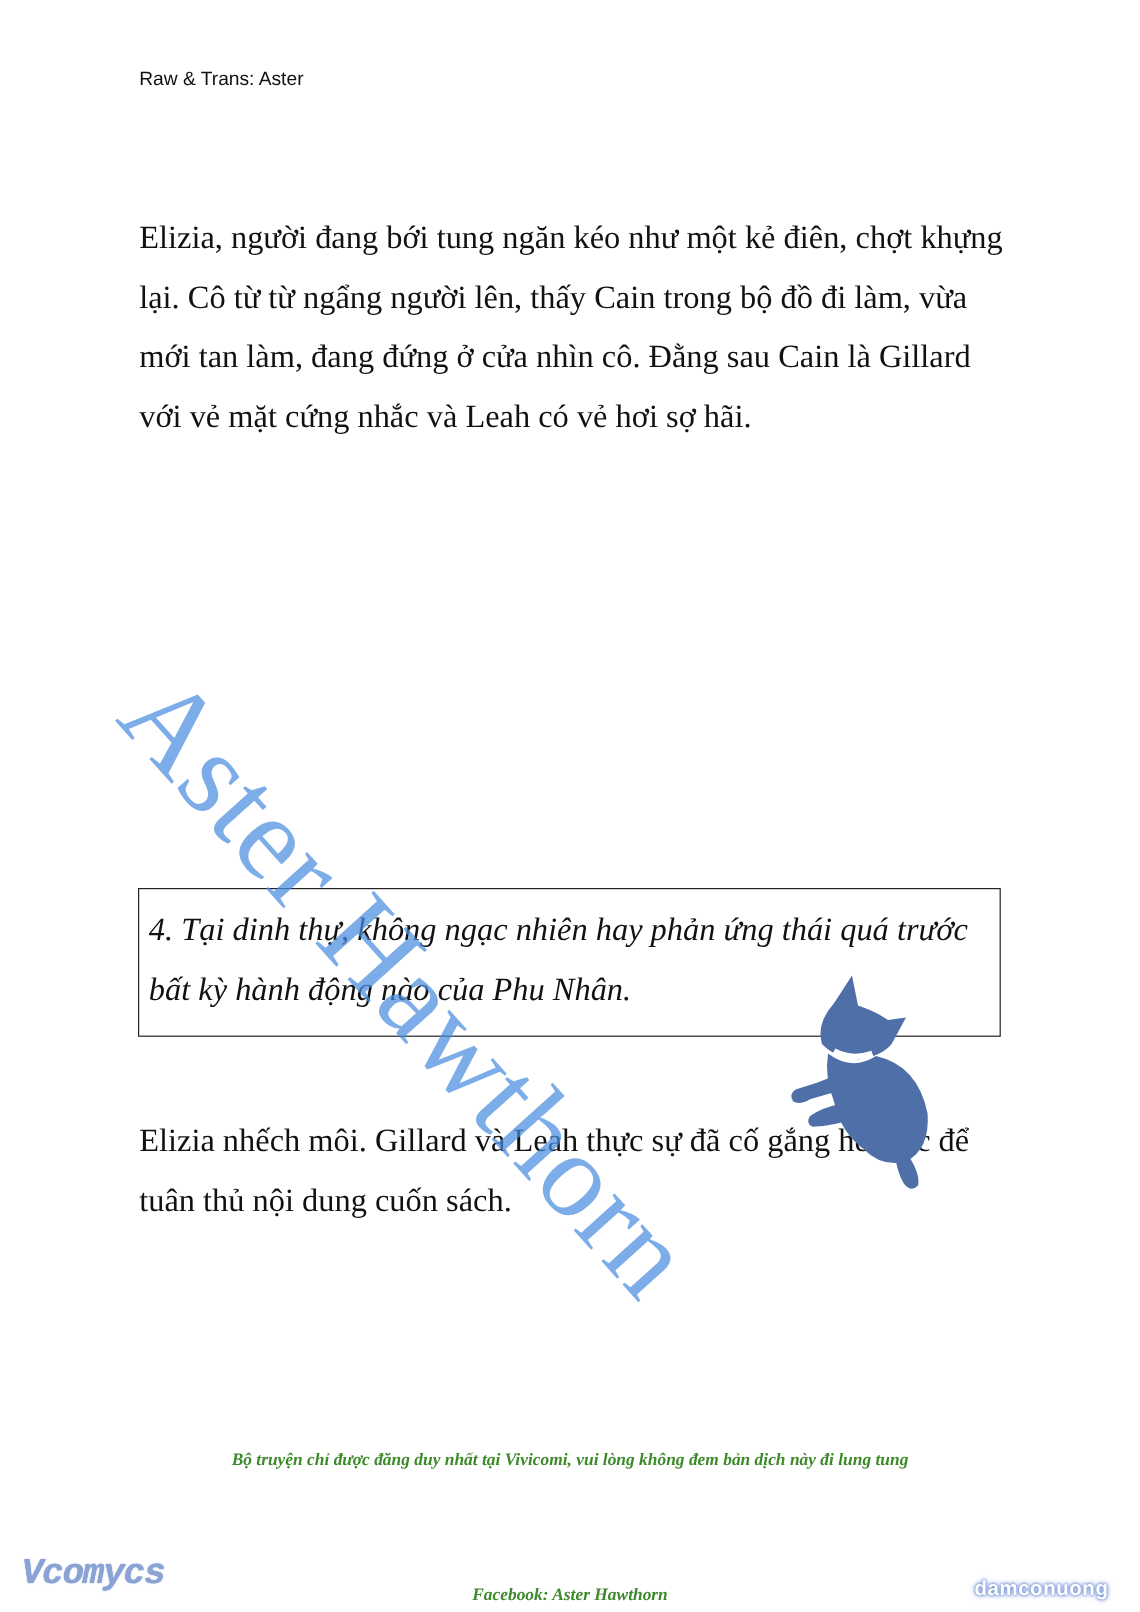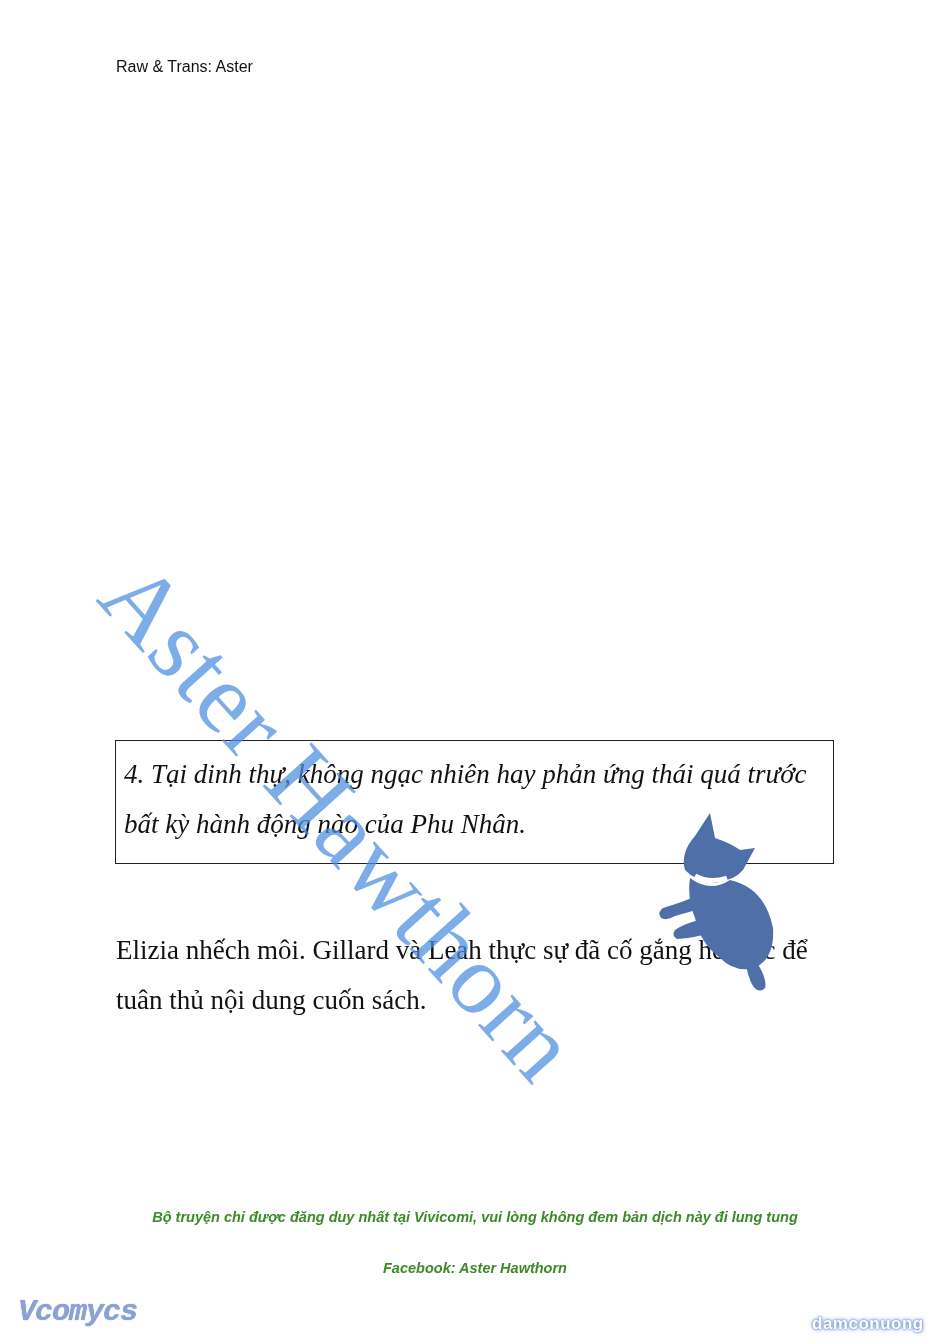--- a/index.html
+++ b/index.html
@@ -26,46 +26,47 @@
     }
     .watermark {
       position: absolute; left: 120px; top: 520px;
       font-family: "Liberation Serif", serif; font-size: 100px; color: #4a8ee0; opacity: 0.72;
       transform-origin: left center; transform: rotate(48deg);
       white-space: nowrap; letter-spacing: 1px; pointer-events: none;
     }
     .cat { position: absolute; left: 655px; top: 808px; width: 125px; height: 185px; }
     .footer {
       position: absolute; left: 0; width: 950px; text-align: center;
-      font-family: Liberation Sans, sans-serif; font-style: italic; font-weight: bold;
+      font-family: Liberation Serif, serif; font-style: italic; font-weight: bold;
       font-size: 14.5px; color: #3d8a2a;
     }
     .f1 { top: 1209px; }
     .f2 { top: 1235px; }
-    .f3 { top: 1260px; }
+    .f3 { top: 1321px; }
     .vcomycs {
       position: absolute; left: 18px; top: 1295px;
       font-family: Liberation Mono, monospace; font-style: italic; font-weight: bold;
       font-size: 30px; color: #8aa3d4; letter-spacing: -1px;
       text-shadow: 0 0 1px #5f7fc0;
     }
     .damconuong {
       position: absolute; left: 812px; top: 1314px;
       font-family: "Liberation Sans", sans-serif; font-weight: bold; font-size: 17px;
       color: #ffffff; letter-spacing: 0.5px;
       text-shadow: 0 0 3px #6f8fd6, 0 0 5px #8fa7e0, 0 0 2px #5b7cc8;
     }
   </style>
 </head>
 <body>
 
 <div class="page">
 
   <div class="header">Raw &amp; Trans: Aster</div>
 
+  <div class="para p1">Elizia, người đang bới tung ngăn kéo như một kẻ điên, chợt khựng lại. Cô từ từ ngẩng người lên, thấy Cain trong bộ đồ đi làm, vừa mới tan làm, đang đứng ở cửa nhìn cô. Đằng sau Cain là Gillard với vẻ mặt cứng nhắc và Leah có vẻ hơi sợ hãi.</div>
 
   <div class="rulebox">
     <div class="rule-text">4. Tại dinh thự, không ngạc nhiên hay phản ứng thái quá trước bất kỳ hành động nào của Phu Nhân.</div>
   </div>
 
   <div class="para p3">Elizia nhếch môi. Gillard và Leah thực sự đã cố gắng hết sức để tuân thủ nội dung cuốn sách.</div>
 
   <div class="watermark">Aster Hawthorn</div>
 
   <svg class="cat" viewBox="0 0 125 185">

